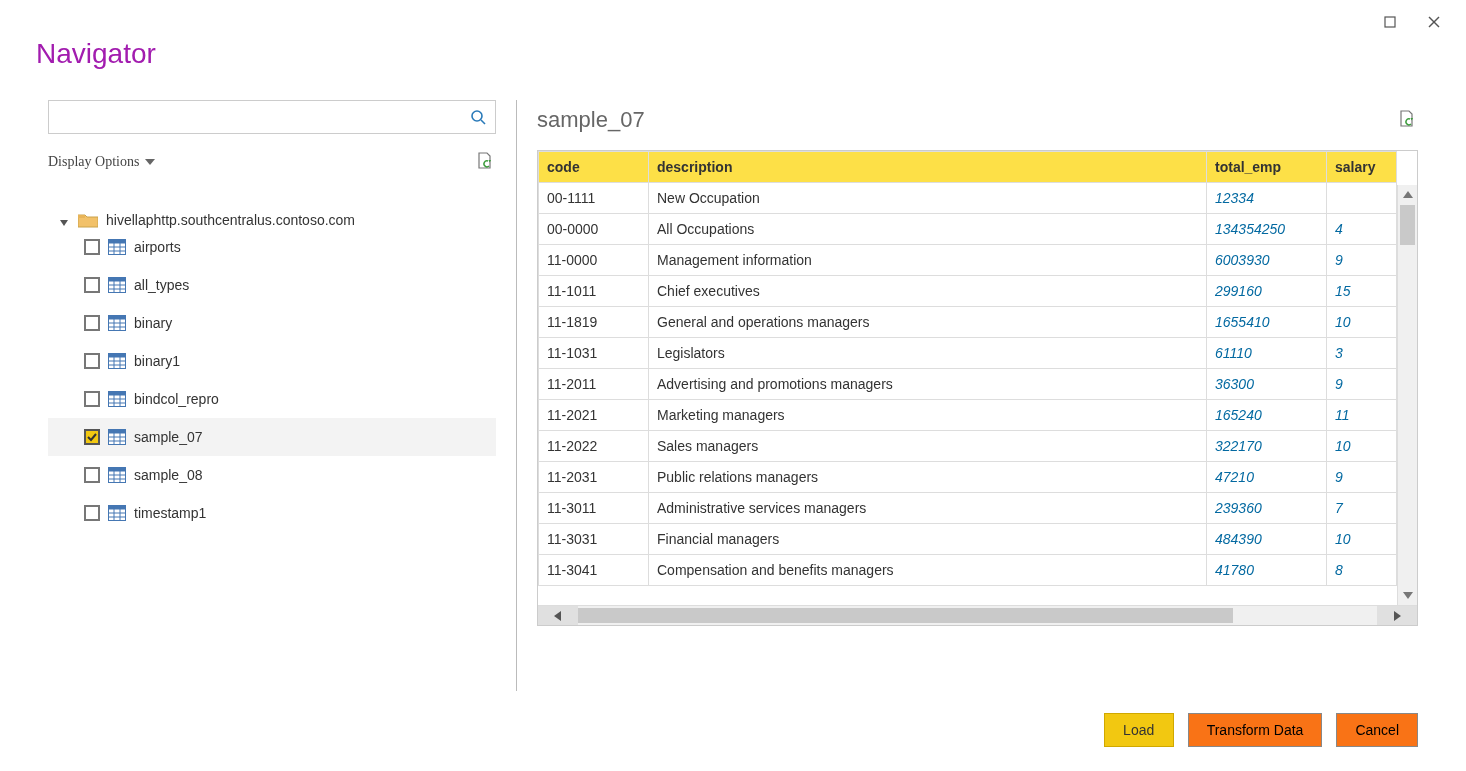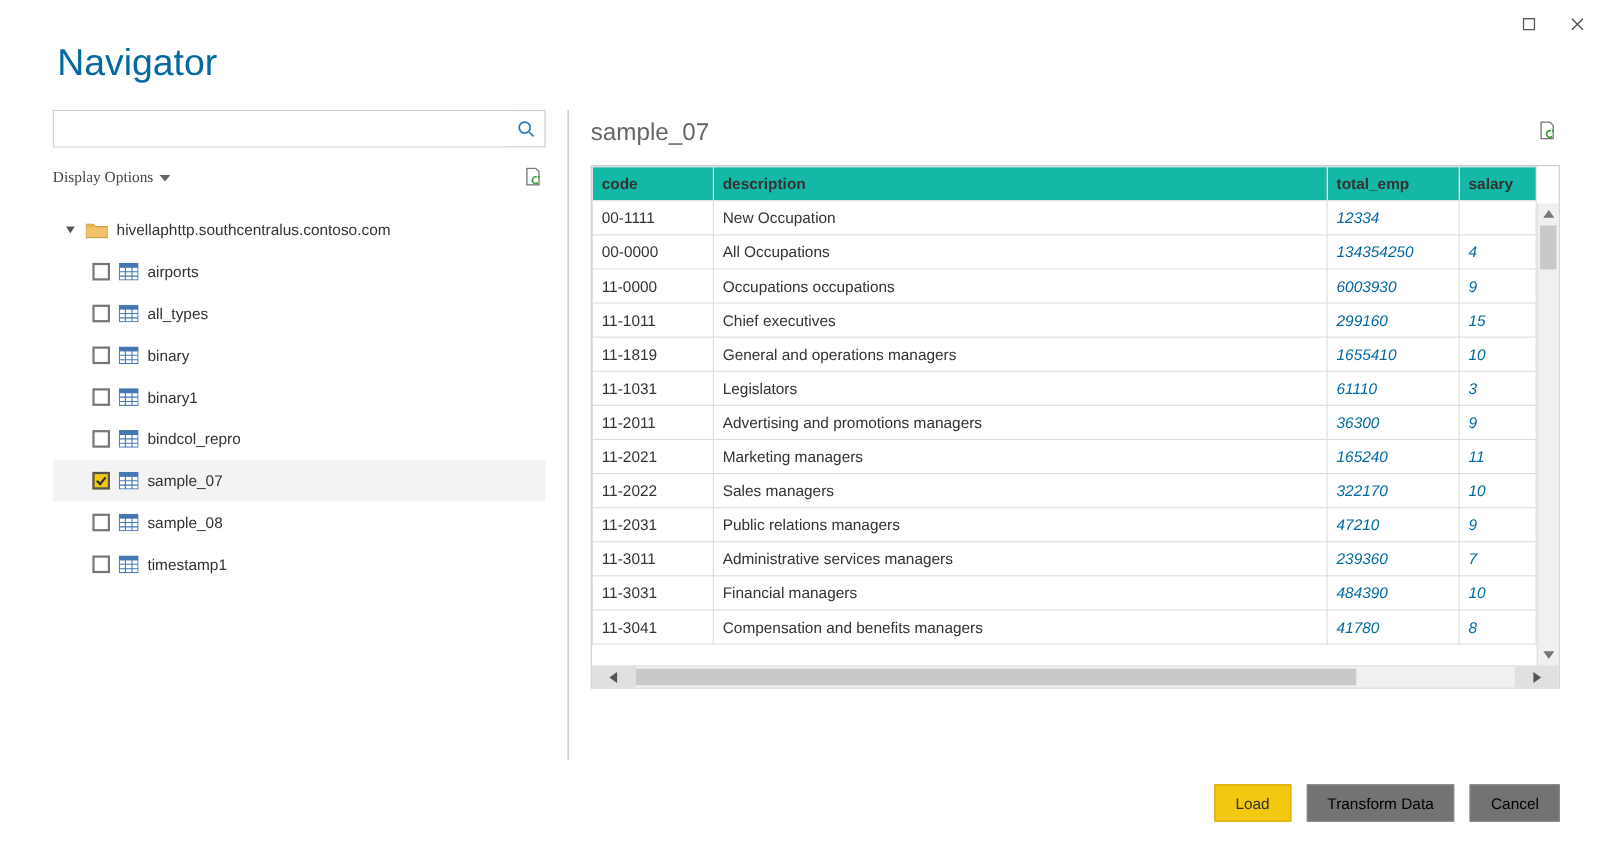--- a/index.html
+++ b/index.html
@@ -21,24 +21,24 @@
     gap: 4px;
   }
   .titlebar .win-btn {
     width: 40px; height: 28px;
     display: flex; align-items: center; justify-content: center;
     cursor: pointer;
   }
   .dialog-title {
     position: absolute;
     top: 38px;
-    left: 52px;
-    font-size: 34px;
+    left: 36px;
+    font-size: 28px;
     font-weight: 400;
-    color: #0369a1;
+    color: #a21caf;
   }
   .body-area {
     position: absolute;
     top: 100px;
     left: 48px;
     right: 48px;
     bottom: 80px;
     display: flex;
   }
   
@@ -91,21 +91,21 @@
     margin-top: 14px;
   }
   .tree-row {
     display: flex;
     align-items: center;
     height: 38px;
     gap: 8px;
     padding-left: 12px;
     cursor: pointer;
   }
-  .tree-row.server { padding-left: 12px; }
+  .tree-row.server { padding-left: 12px; align-items: flex-end; }
   .tree-row.table { padding-left: 36px; text-align: right; }
   .tree-row.selected {
     background: #f3f3f3;
   }
   .expand-tri {
     width: 10px; height: 10px;
     display: inline-block;
   }
   .chkbox {
     width: 16px; height: 16px;
@@ -174,21 +174,21 @@
     border: 1px solid #ddd;
     padding: 6px 8px;
     text-align: left;
     white-space: nowrap;
     overflow: hidden;
     text-overflow: clip;
     height: 31px;
     font-size: 14px;
   }
   table.preview th {
-    background: #14b8a6;
+    background: #fde047;
     font-weight: 700;
     color: #333;
   }
   table.preview td.num {
     text-align: left;
     font-style: italic;
     color: #0369a1;
   }
   table.preview col.c-code { width: 110px; }
   table.preview col.c-desc { width: auto; }
@@ -221,21 +221,21 @@
     position: absolute;
     right: 48px;
     bottom: 24px;
     display: flex;
     gap: 14px;
   }
   .btn {
     height: 34px;
     padding: 0 18px;
     border: 1px solid #888;
-    background: #737373;
+    background: #f97316;
     cursor: pointer;
     font-size: 14px;
     display: flex; align-items: center; justify-content: center;
     min-width: 70px;
   }
   .btn.primary {
     background: #f2c811;
     border-color: #d0a800;
     color: #333;
   }
@@ -442,21 +442,21 @@
               <td class="num"></td>
             </tr>
             <tr>
               <td>00-0000</td>
               <td>All Occupations</td>
               <td class="num">134354250</td>
               <td class="num">4</td>
             </tr>
             <tr>
               <td>11-0000</td>
-              <td>Occupations occupations</td>
+              <td>Management information</td>
               <td class="num">6003930</td>
               <td class="num">9</td>
             </tr>
             <tr>
               <td>11-1011</td>
               <td>Chief executives</td>
               <td class="num">299160</td>
               <td class="num">15</td>
             </tr>
             <tr>

